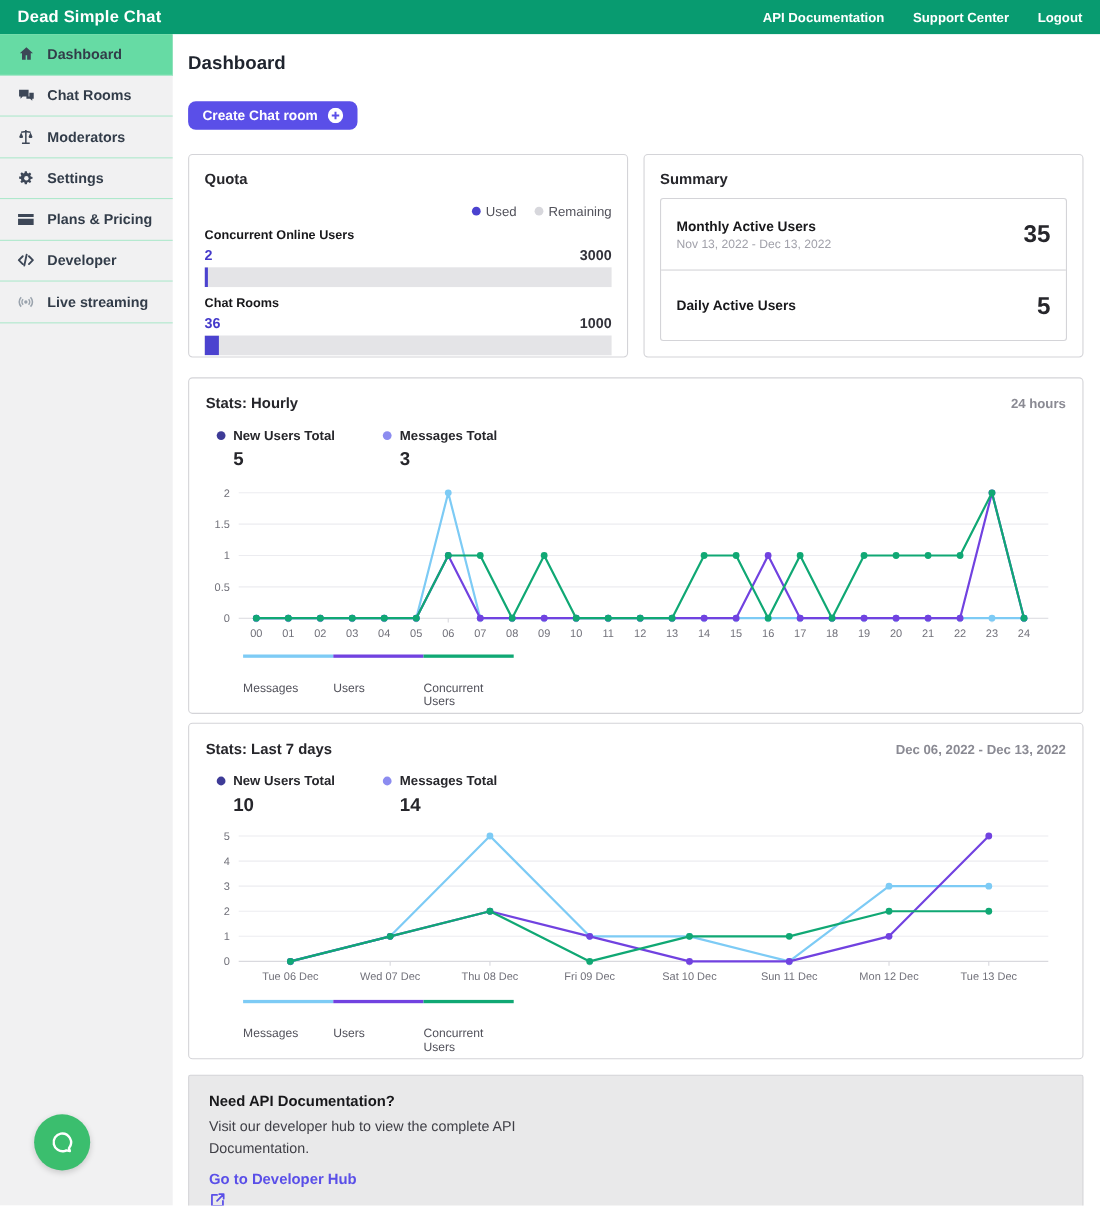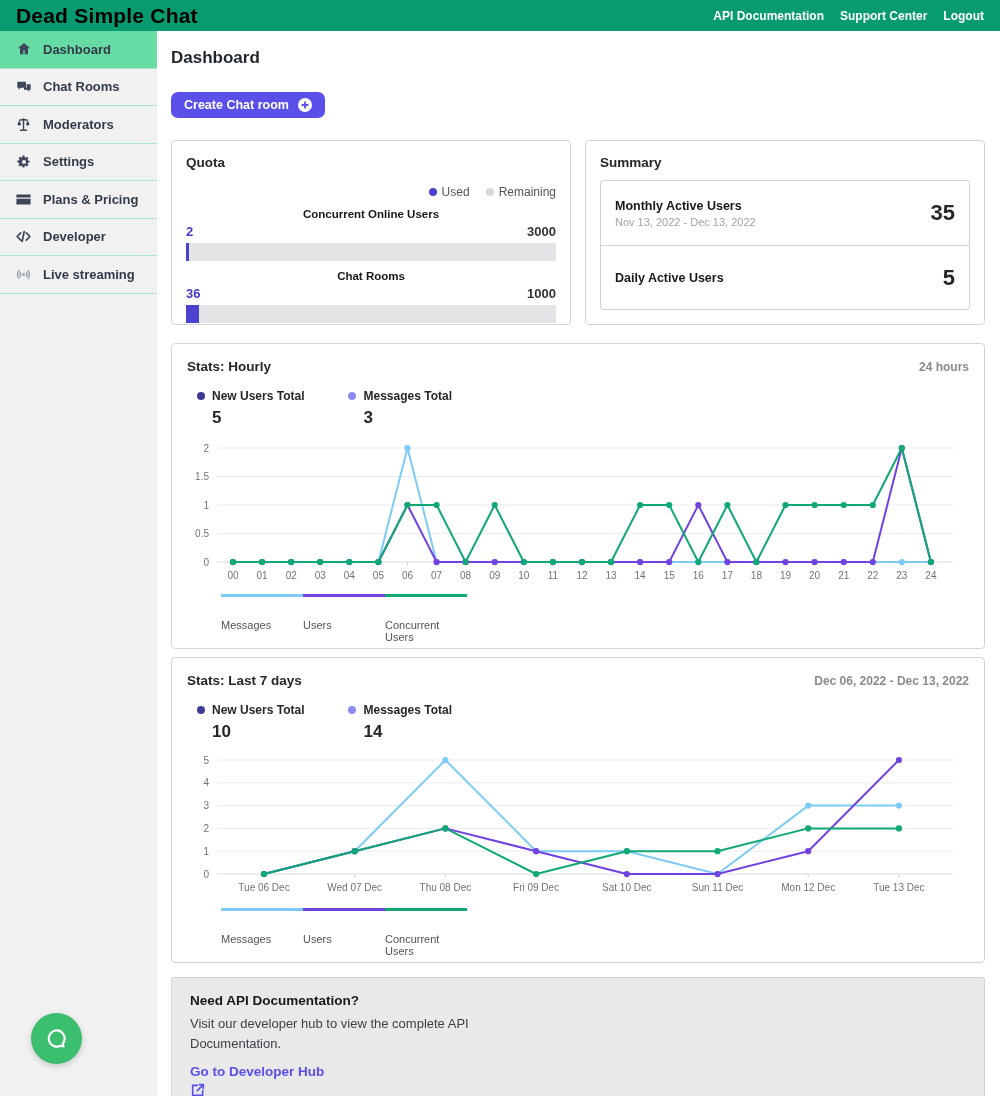--- a/index.html
+++ b/index.html
@@ -6,22 +6,22 @@
   html,body { width:1000px; height:1096px; }
   body {
     font-family: "Liberation Sans", sans-serif;
     background:#ffffff; color:#26262b; position:relative; overflow:hidden;
   }
   
   .topbar {
     height:31px; background:#089b70; display:flex; align-items:center;
     justify-content:space-between; padding:0 16px;
   }
-  .brand { color:#000000; font-size:21px; font-weight:bold; letter-spacing:.2px; }
-  .top-links { display:flex; gap:16px; }
+  .brand { color:#ffffff; font-size:15px; font-weight:bold; letter-spacing:.2px; }
+  .top-links { display:flex; gap:26px; }
   .top-link { color:#fff; font-size:12px; font-weight:bold; cursor:pointer; text-decoration:none; }
   
   .layout { display:flex; height:1065px; }
   .sidebar { width:157px; background:#f1f1f2; flex:0 0 157px; }
   .nav-item {
     height:37.5px; display:flex; align-items:center; gap:11px; padding-left:15px;
     font-size:13px; font-weight:600; color:#323c49; cursor:pointer;
     border-bottom:1px solid #aee8cc;
   }
   .nav-item.active { background:#66dba4; }
@@ -39,21 +39,21 @@
   .card {
     background:#fff; border:1px solid #d4d4d8; border-radius:4px; padding:14px;
   }
   .row1 { display:flex; gap:14px; margin-bottom:18px; }
   .row1 .card { flex:1; height:185px; }
   .card-title { font-size:13.5px; font-weight:bold; color:#26262b; }
   
   .quota-legend { display:flex; justify-content:flex-end; gap:16px; margin-top:3px; }
   .leg-item { display:flex; align-items:center; gap:5px; font-size:12px; color:#52525b;margin-top:12px; }
   .dot { width:8px; height:8px; border-radius:50%; display:inline-block; }
-  .quota-label { font-size:11.5px; font-weight:bold; color:#18181b; margin-top:9px;text-align:center; }
+  .quota-label { font-size:11.5px; font-weight:bold; color:#18181b; margin-top:9px; }
   .quota-nums { display:flex; justify-content:space-between; margin-top:4px; font-size:13px; font-weight:bold; }
   .quota-used { color:#4338ca; }
   .quota-limit { color:#32323a; }
   .quota-bar { height:18px; background:#e4e4e7; margin-top:4px; overflow:hidden; }
   .quota-fill { height:100%; background:#4b42cf; min-width:2px; }
   
   .summary-box { border:1px solid #d4d4d8; border-radius:3px; margin-top:10px; }
   .summary-row { display:flex; justify-content:space-between; align-items:center; padding:14px 14px; height:64px; }
   .summary-row + .summary-row { border-top:1px solid #d4d4d8; }
   .summary-label { font-size:12.5px; font-weight:bold; color:#18181b; }

